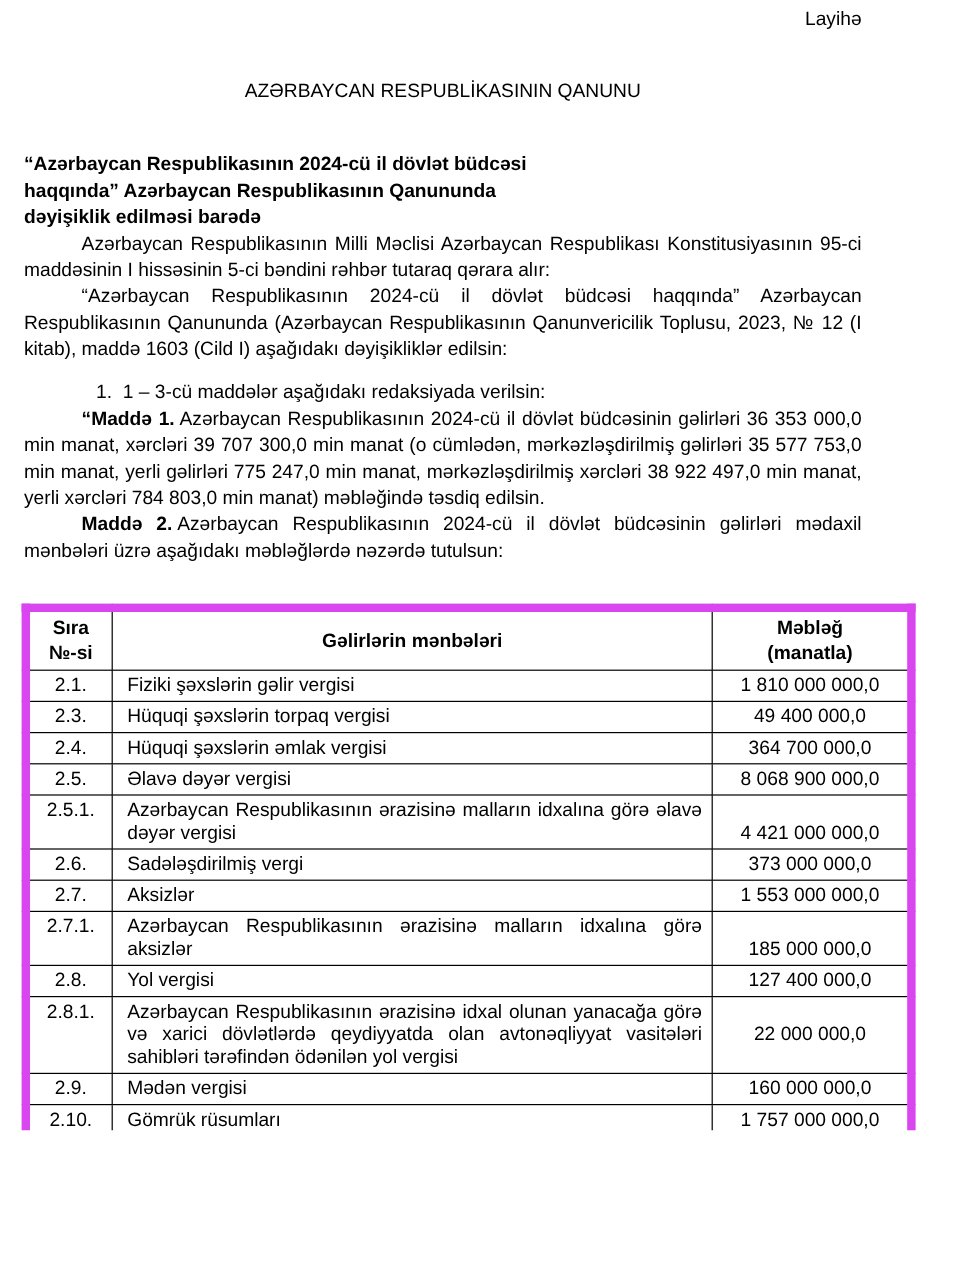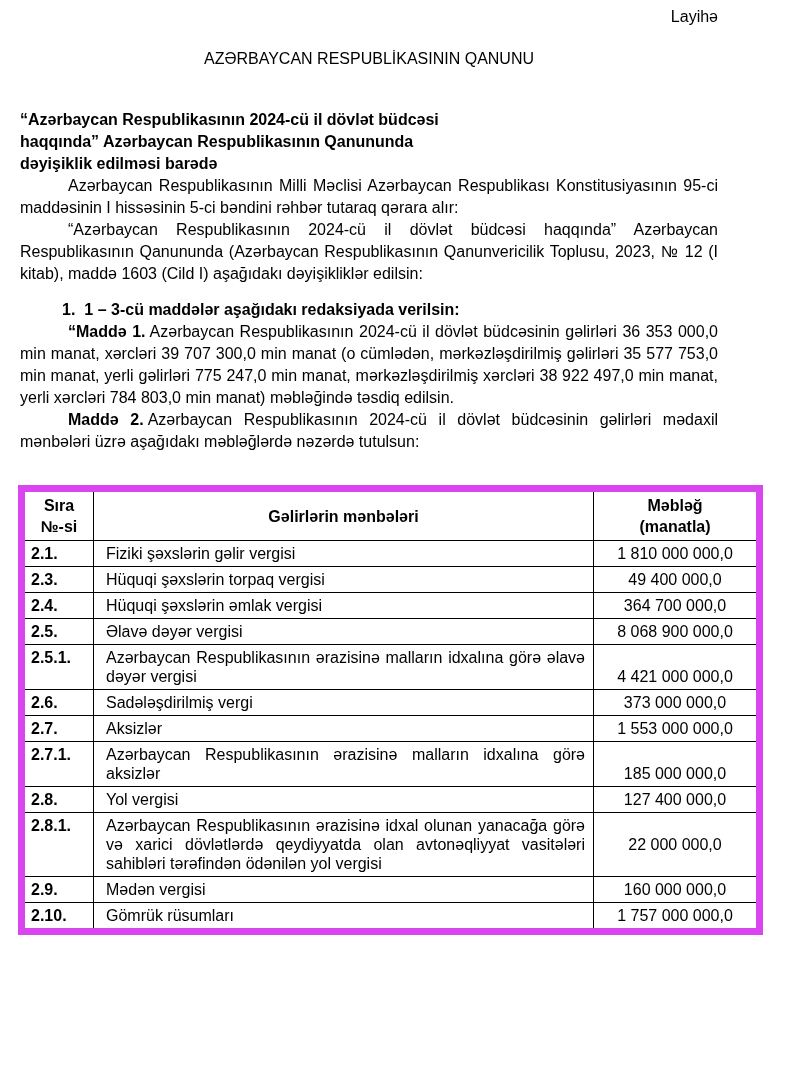--- a/index.html
+++ b/index.html
@@ -10,35 +10,35 @@
     box-sizing: border-box;
     padding: 6px 82px 0 20px;
     background: #ffffff;
     color: #000000;
     font-family: "Liberation Sans", "DejaVu Sans", sans-serif;
     font-size: 16px;
     line-height: 22px;
     overflow: hidden;
   }
   .layihe { text-align: right; }
-  .title  { text-align: center; margin-top: 20px; }
+  .title  { text-align: center; margin-top: 38px; }
   .heading {
     text-align: left;
     font-weight: bold;
     margin-top: 39px;
     white-space: pre-line;
   }
   p.para { margin: 0; text-align: justify; text-indent: 48px; }
   .p1 { margin-top: 38px; }
   .p2 { margin-top: 22px; }
   .m1 { margin-top: 21px; }
   .m2 { margin-top: 14px; }
   .bold { font-weight: normal; }
   .lead { font-weight: bold; margin-right: 4px; }
-  .list-line { margin: 14px 0 0 42px; font-weight: bold; }
+  .list-line { margin: 14px 0 0 60px; }
   .list-num { margin-right: 9px; }
 
   table.revenue {
     border-collapse: collapse;
     table-layout: fixed;
     width: 738px;
     margin: 32px 0 0 -2px;
     border: 7px solid #d946ef;
   }
   table.revenue th, table.revenue td {
@@ -49,21 +49,21 @@
   }
   table.revenue th {
     font-weight: bold;
     text-align: center;
     vertical-align: middle;
     padding: 3px 4px;
     white-space: pre-line;
     line-height: 21px;
   }
   table.revenue td { padding: 3px 6px; }
-  td.num   { vertical-align: top; font-weight: bold; }
+  td.num   { text-align: center; vertical-align: top; }
   td.label { text-align: justify; padding-left: 12px !important; padding-right: 8px !important; }
   td.val   { text-align: center; vertical-align: middle; }
   td.val.bottom { vertical-align: bottom; }
 </style>
 </head>
 <body>
 
 <div class="page">
 
   <div class="layihe">Layihə</div>

